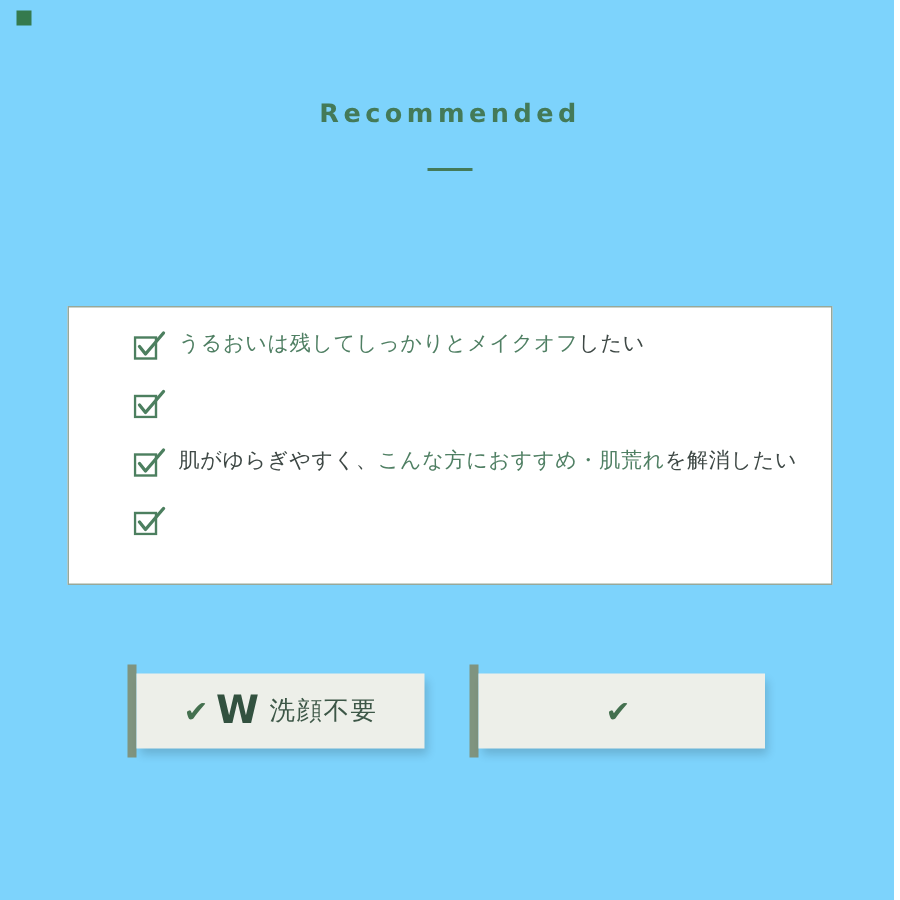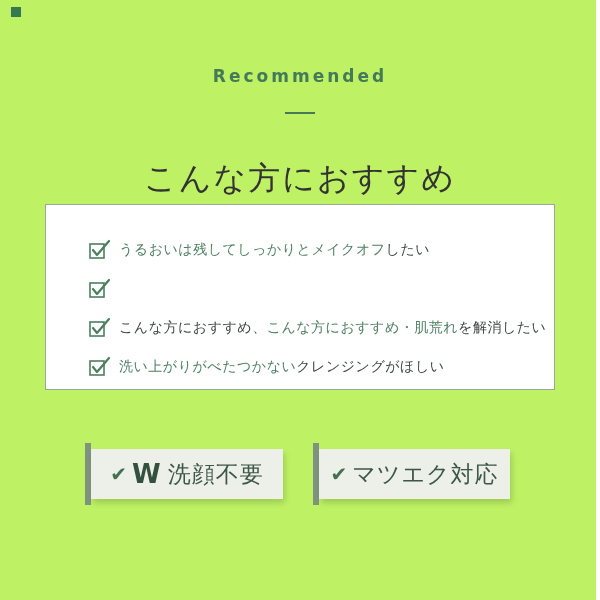--- a/index.html
+++ b/index.html
@@ -1,65 +1,64 @@
 <!DOCTYPE html>
 <html><head>
 <meta charset="utf-8">
 <style>
   html,body{margin:0;padding:0;background:#ffffff;}
   .stage{
-    position:relative;width:596px;height:600px;background:#bef264;overflow:hidden;
+    position:relative;width:596px;height:600px;background:#7dd3fc;overflow:hidden;
     font-family:"DejaVu Sans","Liberation Sans",sans-serif;
   }
   .corner-mark{position:absolute;left:11px;top:7px;width:10px;height:10px;background:#357a4e;}
   .eyebrow{
     position:absolute;left:0;top:66px;width:600px;text-align:center;
     font-size:17px;font-weight:600;letter-spacing:3px;color:#447a58;
   }
   .eyebrow-line{position:absolute;left:285px;top:112px;width:30px;height:2px;background:#447a58;}
   .page-title{
     position:absolute;left:0;top:136px;width:600px;text-align:center;
     font-size:32px;font-weight:400;letter-spacing:2px;color:#333333;
   }
   .panel{
     position:absolute;left:45px;top:204px;width:510px;height:186px;
     border:1px solid #98a899;box-sizing:border-box;background:#ffffff;
   }
   .check-list{list-style:none;margin:0;padding:15px 0 0 43px;}
-  .check-item{height:39px;display:flex;align-items:flex-end;}
+  .check-item{height:39px;display:flex;align-items:flex-start;}
   .cbx{flex:0 0 auto;width:22px;height:20px;margin-right:8px;}
   .item-text{font-size:14px;letter-spacing:0.5px;white-space:nowrap;}
   .seg-g{color:#4f7f63;}
   .seg-d{color:#3e4845;}
   .badge{position:absolute;top:443px;height:62px;}
   .badge-1{left:85px;width:198px;}
   .badge-2{left:313px;width:197px;}
   .badge-stripe{position:absolute;left:0;top:0;width:6px;height:62px;background:#7f947f;}
   .badge-card{
     position:absolute;left:6px;top:6px;height:50px;background:#edefe9;
     box-shadow:2px 4px 6px rgba(0,0,0,0.16);
     display:flex;align-items:center;justify-content:center;
   }
   .badge-1 .badge-card{width:192px;}
   .badge-2 .badge-card{width:191px;}
   .badge-check{color:#44704f;font-size:20px;font-weight:700;margin-right:5px;line-height:1;}
   .badge-em{color:#32513f;font-size:26px;font-weight:700;margin-right:7px;line-height:1;}
-  .badge-label{color:#3d5747;font-size:23px;letter-spacing:1px;line-height:1;white-space:nowrap;}
+  .badge-label{color:#3d5747;font-size:17px;letter-spacing:1px;line-height:1;white-space:nowrap;}
 </style>
 </head>
 <body>
 
 <div class="stage">
 
   <div class="corner-mark"></div>
 
   <div class="eyebrow">Recommended</div>
   <div class="eyebrow-line"></div>
 
-  <h1 class="page-title">こんな方におすすめ</h1>
 
   <div class="panel">
     <ul class="check-list">
 
       <li class="check-item">
         <span class="cbx">
           <svg viewBox="0 0 22 20" width="22" height="20">
             <rect x="1" y="5" width="14" height="14" fill="none" stroke="#4c7f5f" stroke-width="1.6"></rect>
             <path d="M4 11 L8 16 L20 2" fill="none" stroke="#4c7f5f" stroke-width="2.2" stroke-linecap="round" stroke-linejoin="round"></path>
           </svg>
@@ -76,47 +75,45 @@
         </span>
       </li>
 
       <li class="check-item">
         <span class="cbx">
           <svg viewBox="0 0 22 20" width="22" height="20">
             <rect x="1" y="5" width="14" height="14" fill="none" stroke="#4c7f5f" stroke-width="1.6"></rect>
             <path d="M4 11 L8 16 L20 2" fill="none" stroke="#4c7f5f" stroke-width="2.2" stroke-linecap="round" stroke-linejoin="round"></path>
           </svg>
         </span>
-        <span class="item-text"><span class="seg-d">こんな方におすすめ、</span><span class="seg-g">こんな方におすすめ・肌荒れ</span><span class="seg-d">を解消したい</span></span>
+        <span class="item-text"><span class="seg-d">肌がゆらぎやすく、</span><span class="seg-g">こんな方におすすめ・肌荒れ</span><span class="seg-d">を解消したい</span></span>
       </li>
 
       <li class="check-item">
         <span class="cbx">
           <svg viewBox="0 0 22 20" width="22" height="20">
             <rect x="1" y="5" width="14" height="14" fill="none" stroke="#4c7f5f" stroke-width="1.6"></rect>
             <path d="M4 11 L8 16 L20 2" fill="none" stroke="#4c7f5f" stroke-width="2.2" stroke-linecap="round" stroke-linejoin="round"></path>
           </svg>
         </span>
-        <span class="item-text"><span class="seg-g">洗い上がりがべたつかない</span><span class="seg-d">クレンジングがほしい</span></span>
       </li>
 
     </ul>
   </div>
 
   <div class="badge badge-1">
     <div class="badge-stripe"></div>
     <div class="badge-card">
       <span class="badge-check">✔</span>
       <span class="badge-em">W</span>
       <span class="badge-label">洗顔不要</span>
     </div>
   </div>
 
   <div class="badge badge-2">
     <div class="badge-stripe"></div>
     <div class="badge-card">
       <span class="badge-check">✔</span>
 
-      <span class="badge-label">マツエク対応</span>
     </div>
   </div>
 
 </div>
 
 </body></html>

